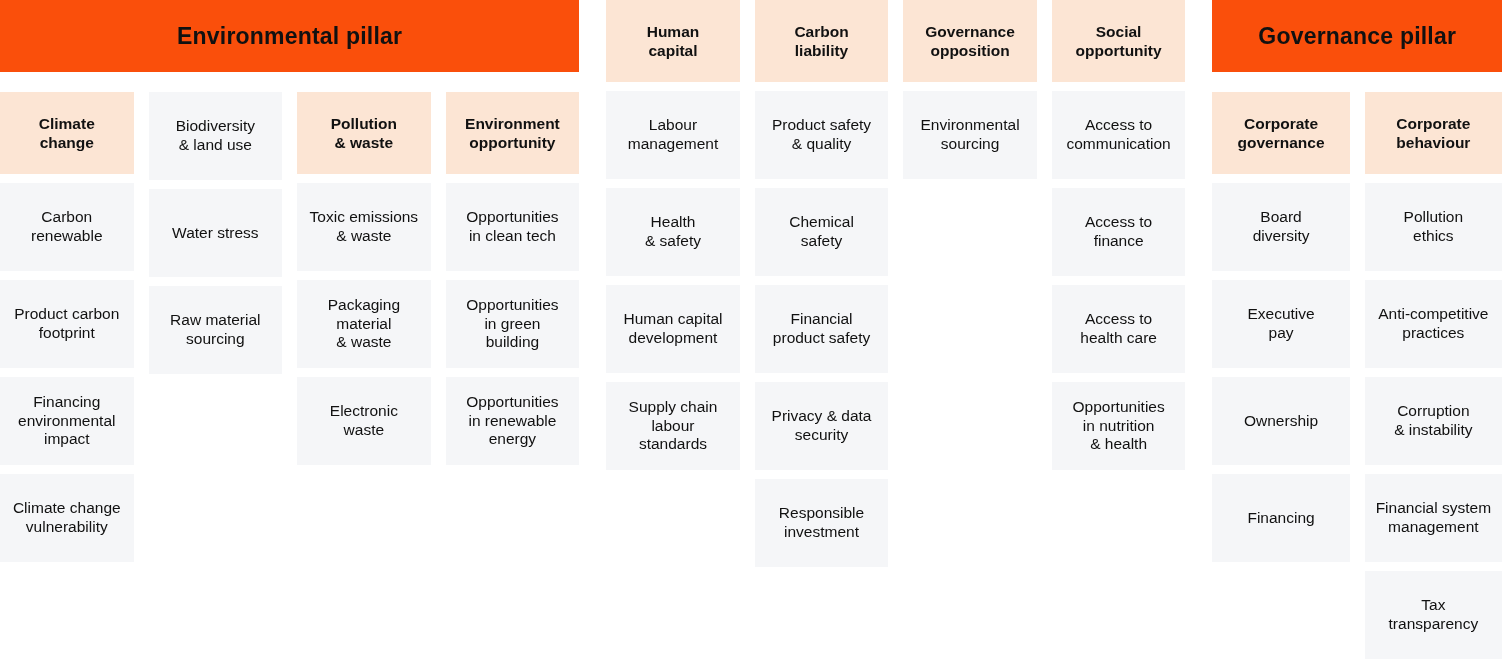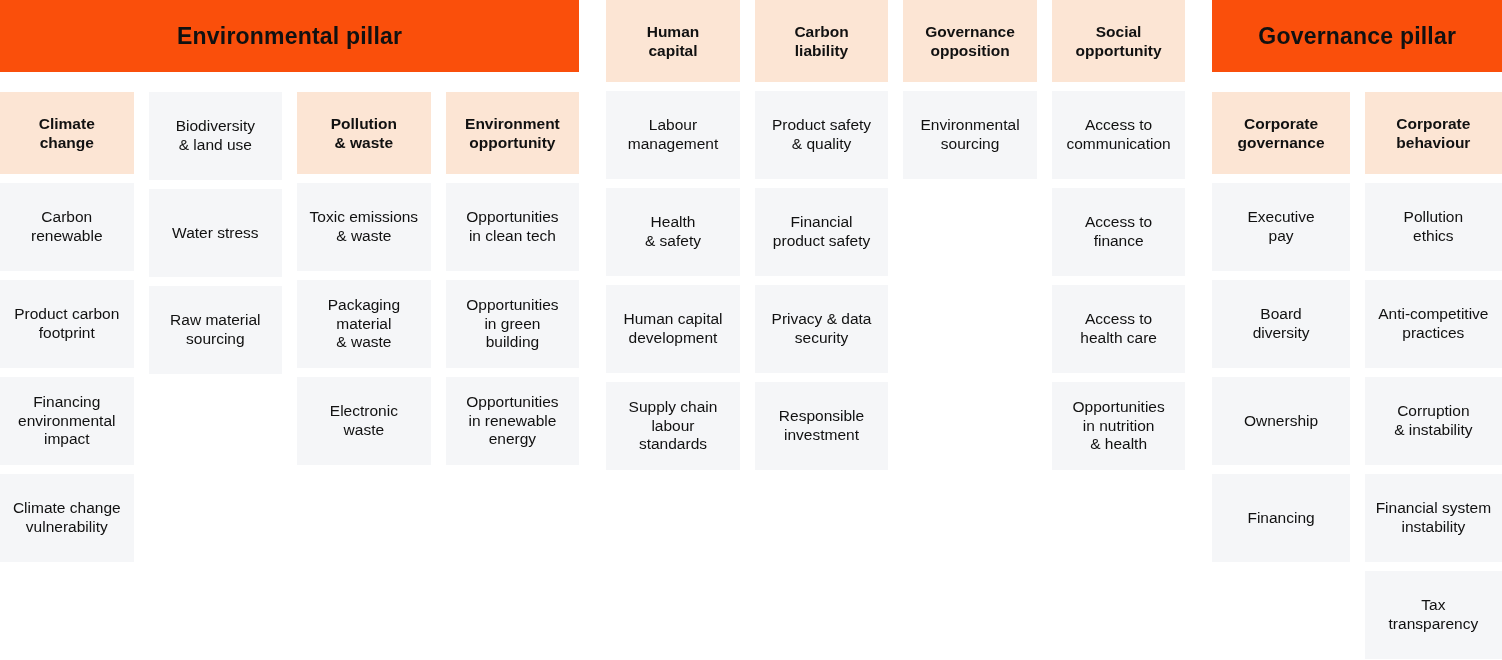--- a/index.html
+++ b/index.html
@@ -142,20 +142,22 @@
 development</div>
           <div class="cell">Supply chain
 labour
 standards</div>
         </div>
         <div class="column">
           <div class="category-header">Carbon
 liability</div>
           <div class="cell">Product safety
 &amp; quality</div>
+          <div class="cell">Chemical
+safety</div>
           <div class="cell">Financial
 product safety</div>
           <div class="cell">Privacy &amp; data
 security</div>
           <div class="cell">Responsible
 investment</div>
         </div>
         <div class="column">
           <div class="category-header">Governance
 opposition</div>
@@ -176,36 +178,36 @@
 &amp; health</div>
         </div>
       </div>
     </section>
     <section class="pillar" style="flex-grow: 2;">
       <header class="pillar-header">Governance pillar</header>
       <div class="columns">
         <div class="column">
           <div class="category-header">Corporate
 governance</div>
+          <div class="cell">Board
+diversity</div>
           <div class="cell">Executive
 pay</div>
-          <div class="cell">Board
-diversity</div>
           <div class="cell">Ownership</div>
           <div class="cell">Financing</div>
         </div>
         <div class="column">
           <div class="category-header">Corporate
 behaviour</div>
           <div class="cell">Pollution
 ethics</div>
           <div class="cell">Anti-competitive
 practices</div>
           <div class="cell">Corruption
 &amp; instability</div>
           <div class="cell">Financial system
-instability</div>
+management</div>
           <div class="cell">Tax
 transparency</div>
         </div>
       </div>
     </section>
   </div>
 
 </body></html>

